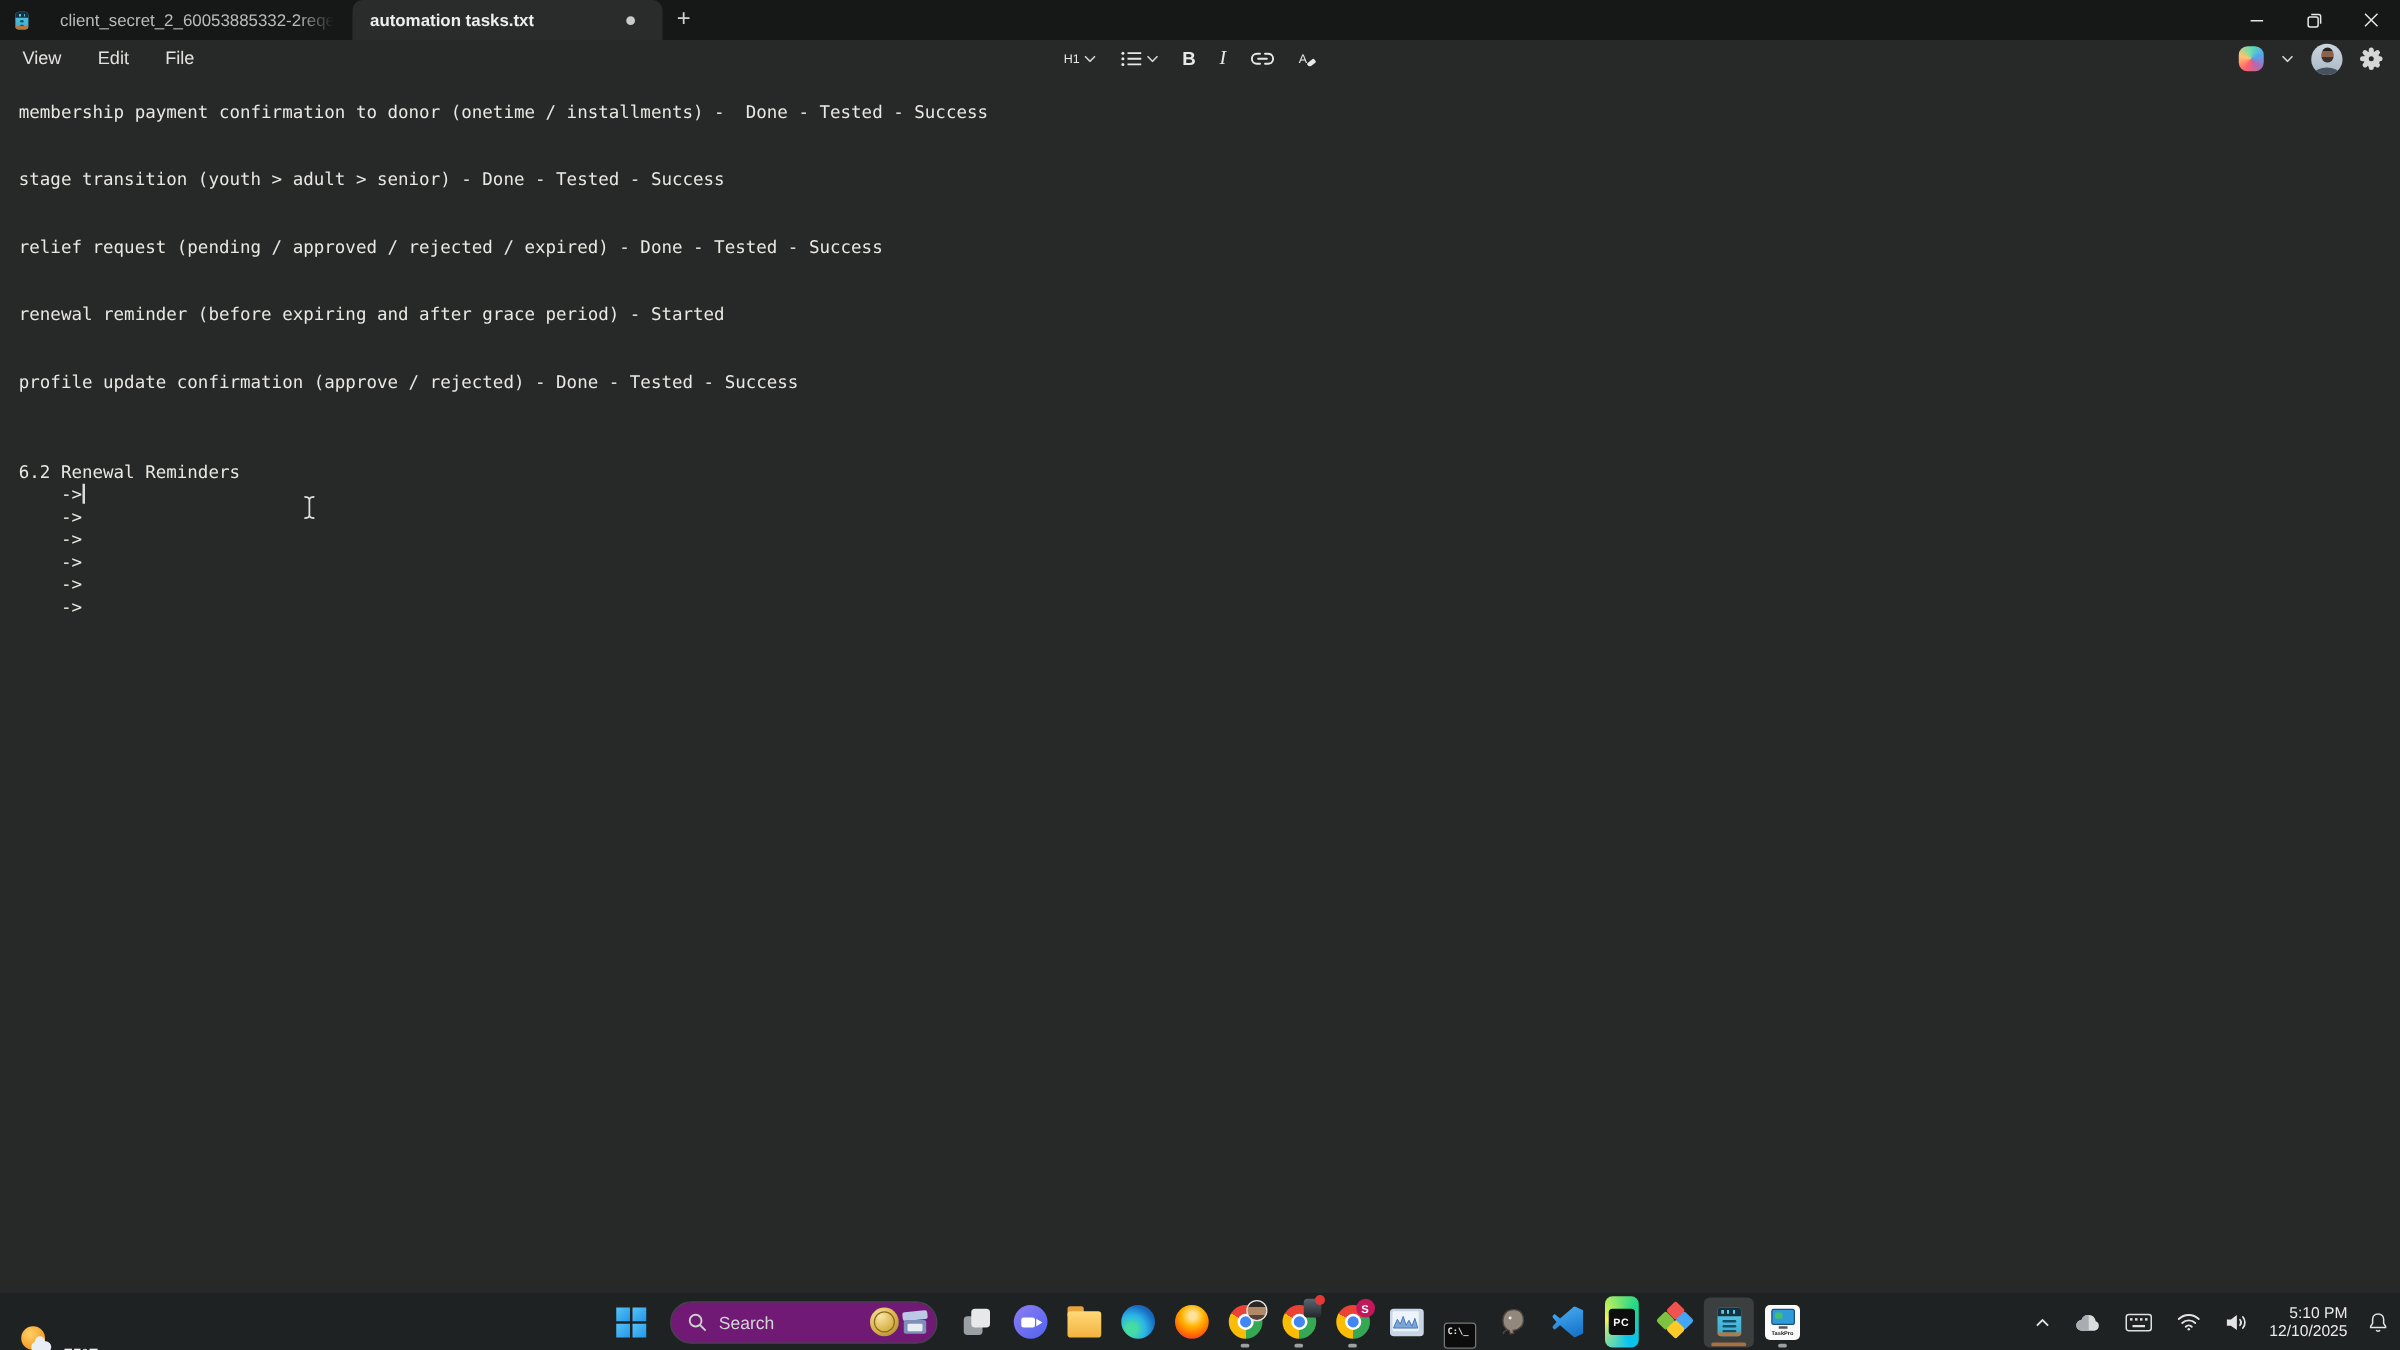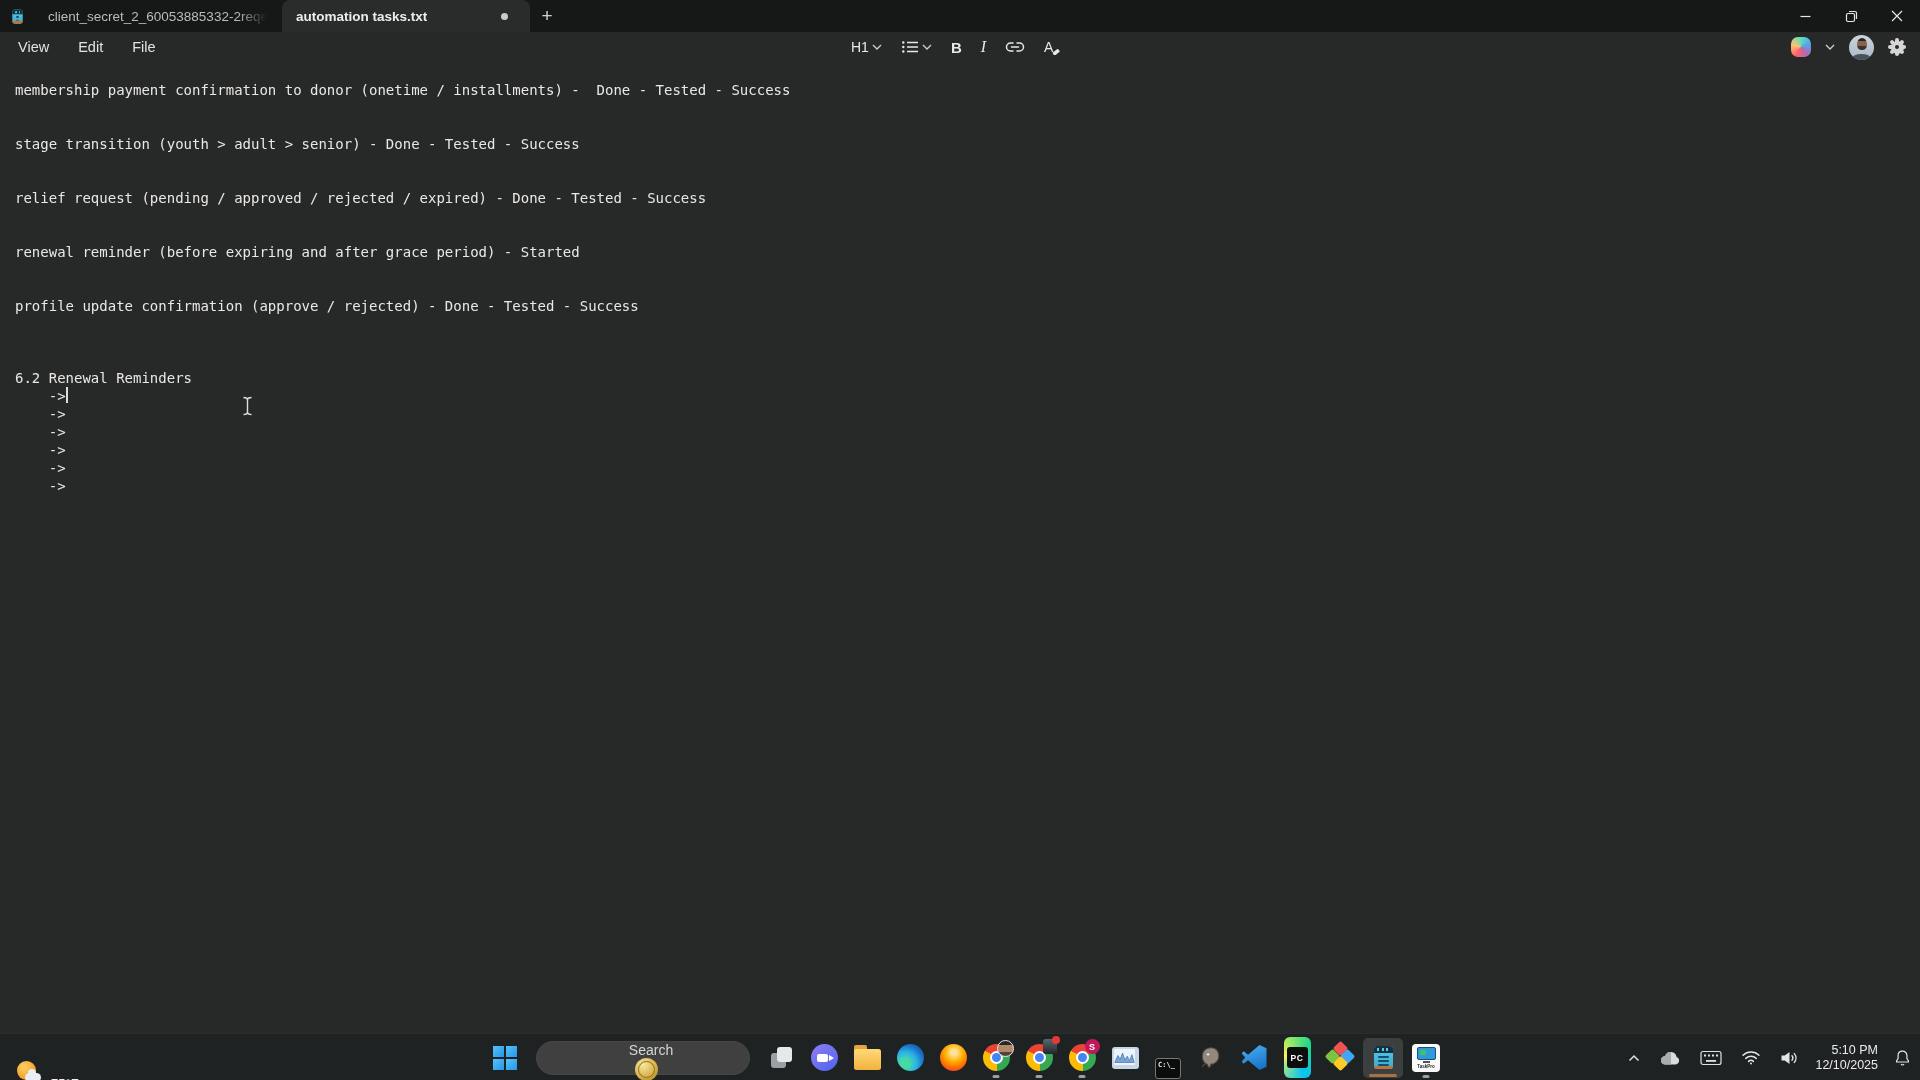--- a/index.html
+++ b/index.html
@@ -17,21 +17,21 @@
   .newtab{width:34px;display:flex;align-items:center;justify-content:center;font-size:19px;color:#cfd2d2;}
   .win-controls{margin-left:auto;display:flex;}
   .win-btn{width:46px;display:flex;align-items:center;justify-content:center;}
 
   
   .menubar{position:absolute;top:32px;left:0;right:0;height:30px;background:#272928;}
   .menu-items{position:absolute;left:8px;top:0;height:30px;display:flex;align-items:center;}
   .menu-item{padding:4px 10px;margin-right:9px;font-size:14.5px;color:#e3e2e0;border-radius:4px;}
   .fmt{position:absolute;left:845px;top:0;height:30px;display:flex;align-items:center;gap:7px;}
   .fmt .grp{display:flex;align-items:center;gap:3px;padding:2px 6px;border-radius:4px;}
-  .fmt .t{font-size:14px;color:#e8e8e8;}
+  .fmt .t{font-size:10px;color:#e8e8e8;}
   .fmt .bold{font-weight:700;font-size:15px;}
   .fmt .ital{font-family:"Liberation Serif",serif;font-style:italic;font-size:16px;}
   .chev{display:block;}
   .right-tools{position:absolute;right:14px;top:0;height:30px;display:flex;align-items:center;gap:14px;}
   .copilot{width:20px;height:20px;border-radius:7px;background:conic-gradient(from 210deg,#ff5f6d,#ffc371,#67e0b0,#4fa8ef,#b06ab3,#ff5f6d);}
   .avatar{width:25px;height:25px;border-radius:50%;background:linear-gradient(180deg,#ccd5de,#a9b7c5);position:relative;overflow:hidden;}
   .avatar .head{position:absolute;top:3px;left:7.5px;width:10px;height:12px;border-radius:50% 50% 46% 46%;
     background:linear-gradient(180deg,#27221f 0 26%,#8a6247 26% 64%,#3a322d 64%);}
   .avatar .torso{position:absolute;bottom:-3px;left:3px;width:19px;height:9px;border-radius:50% 50% 0 0;background:#46525e;}
   .gear{position:relative;width:18px;height:18px;}
@@ -65,21 +65,21 @@
 
   .tb-center{position:absolute;left:485px;top:0;height:47px;display:flex;align-items:center;gap:3px;}
   .task-btn{position:relative;width:40px;height:40px;display:flex;align-items:center;justify-content:center;border-radius:5px;}
   .task-btn.active{background:#3b3f3f;}
   .run-pill{position:absolute;bottom:0px;left:50%;transform:translateX(-50%);width:7px;height:3px;border-radius:2px;background:#9aa0a3;}
   .active-bar{position:absolute;bottom:1px;left:50%;transform:translateX(-50%);width:28px;height:3px;border-radius:2px;background:#a8713f;}
 
   .startlogo{display:grid;grid-template-columns:11px 11px;grid-template-rows:11px 11px;gap:2px;}
   .startlogo i{background:linear-gradient(135deg,#55c3f7,#2596e8);}
 
-  .search-pill{display:flex;align-items:center;height:34px;width:214px;background:#404040;border:1px solid #42474a;border-radius:18px;margin:0 8px;padding:0 6px 0 13px;box-sizing:border-box;flex-direction:column;}
+  .search-pill{display:flex;align-items:center;height:34px;width:214px;background:#701a75;border:1px solid #42474a;border-radius:18px;margin:0 8px;padding:0 6px 0 13px;box-sizing:border-box;}
   .search-pill .stext{font-size:14px;color:#d4d6d6;margin-left:9px;flex:1;}
   .medal{width:23px;height:23px;border-radius:50%;background:radial-gradient(circle at 36% 30%,#f8e7a3,#d9b24a 55%,#9a7a22);position:relative;flex:0 0 auto;}
   .medal::after{content:"";position:absolute;inset:3px;border:1px solid #8a6d1e;border-radius:50%;}
   .mbox{position:relative;width:21px;height:20px;margin-left:3px;flex:0 0 auto;}
   .mbox .base{position:absolute;left:1px;bottom:1px;width:18px;height:11px;background:#7e90ba;border-radius:2px;}
   .mbox .inner{position:absolute;left:4px;bottom:3px;width:12px;height:6px;background:#e8ecf4;border-radius:1px;}
   .mbox .lid{position:absolute;left:0;top:1px;width:20px;height:7px;background:#bcc8e6;border-radius:2px;transform:rotate(-6deg);}
 
   .tv{position:relative;width:25px;height:25px;}
   .tv .b1{position:absolute;left:2px;top:8px;width:15px;height:15px;border-radius:3px;background:#9aa0a3;}

